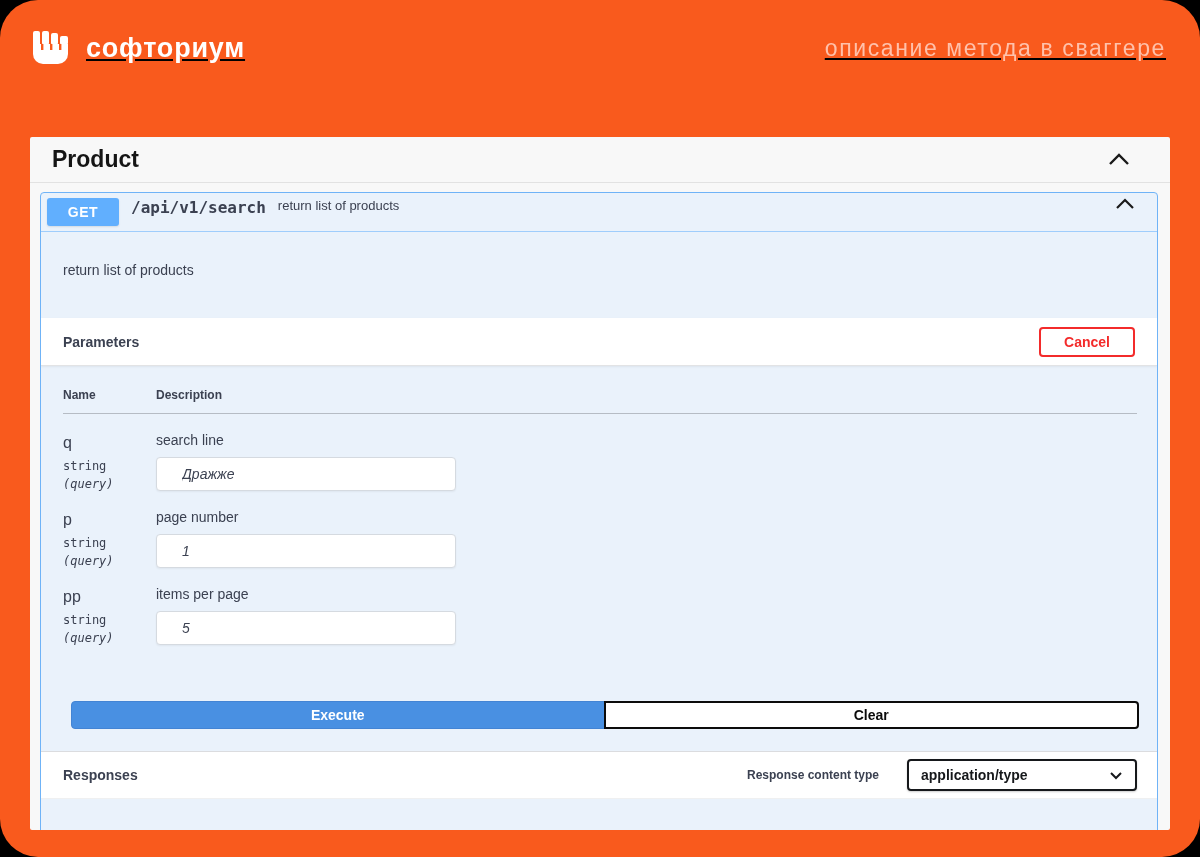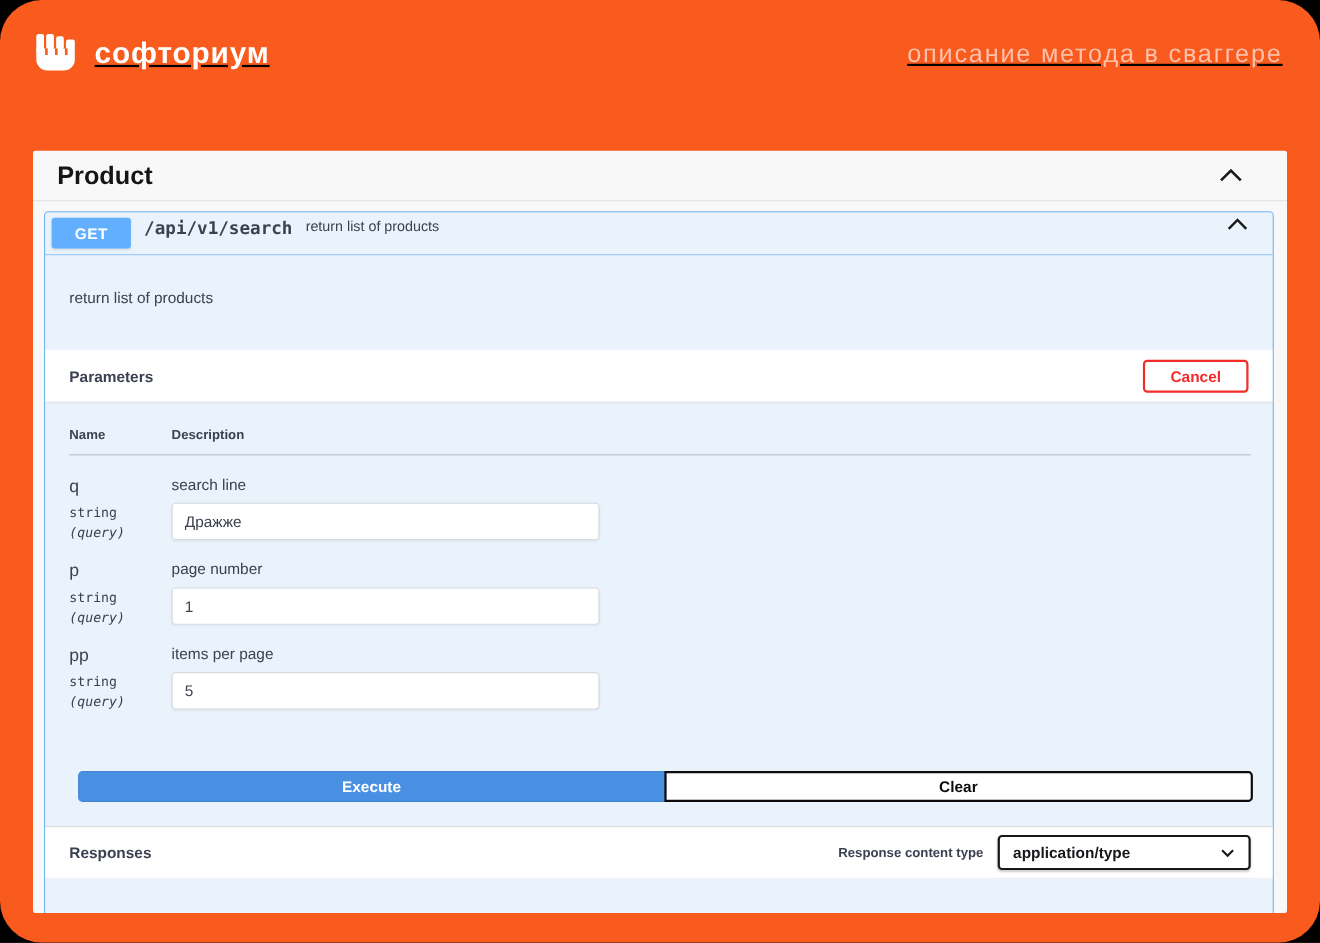--- a/index.html
+++ b/index.html
@@ -85,44 +85,44 @@
   .pname .tp {
     font-family:"DejaVu Sans Mono", monospace; font-weight:normal;
     font-size:12px; color:#3b4151; margin-top:7px;
   }
   .pname .loc {
     font-family:"DejaVu Sans Mono", monospace; font-style:italic;
     font-size:12px; color:#3b4151; margin-top:4px;
   }
   .pdesc .dsc { font-size:14px; color:#3b4151; margin:2px 0 9px; }
   .pdesc input {
-    width:389px; height:34px; border:1px solid #d5dae0; border-radius:4px;
-    padding:0 11px; font-size:14px; color:#3b4151; background:#fff;
-    font-family:inherit; box-shadow:0 1px 2px rgba(0,0,0,.05); outline:none;
+    width:300px; height:34px; border:1px solid #d5dae0; border-radius:4px;
+    padding:0 25px; font-size:14px; color:#3b4151; background:#fff;
+    font-family:inherit; box-shadow:0 1px 2px rgba(0,0,0,.05); outline:none;font-style:italic;
   }
 
   .exec-row { display:flex; padding:30px 18px 22px 30px; }
   .btn-execute {
     flex:1; height:28px; background:#4990e2; border:1px solid #4384d4;
     color:#fff; font-weight:bold; font-size:14px; border-radius:4px 0 0 4px;
     cursor:pointer; font-family:inherit;
   }
   .btn-clear {
     flex:1; height:28px; background:#fff; border:2px solid #0b0b0b;
     color:#0b0b0b; font-weight:bold; font-size:14px; border-radius:0 4px 4px 0;
     margin-left:-1px; cursor:pointer; font-family:Liberation Sans, sans-serif;
   }
 
   .resp-header {
     background:#fff; height:48px; display:flex; align-items:center;
     justify-content:space-between; padding:0 20px 0 22px;
     border-top:1px solid rgba(59,65,81,.18);
     border-bottom:1px solid rgba(59,65,81,.08);
   }
-  .resp-right { display:flex; align-items:center; gap:13px; }
+  .resp-right { display:flex; align-items:center; gap:28px; }
   .ct-label { font-size:12px; font-weight:bold; color:#3b4151; }
   .select {
     width:230px; background:#fff; border:2px solid #16181b; border-radius:4px;
     padding:6px 12px; display:flex; align-items:center; justify-content:space-between;
     font-weight:bold; font-size:14px; color:#16181b; cursor:pointer;
     box-shadow:0 1px 2px rgba(0,0,0,.2);
   }
   .resp-body { height:60px; }
 </style>
 </head>

